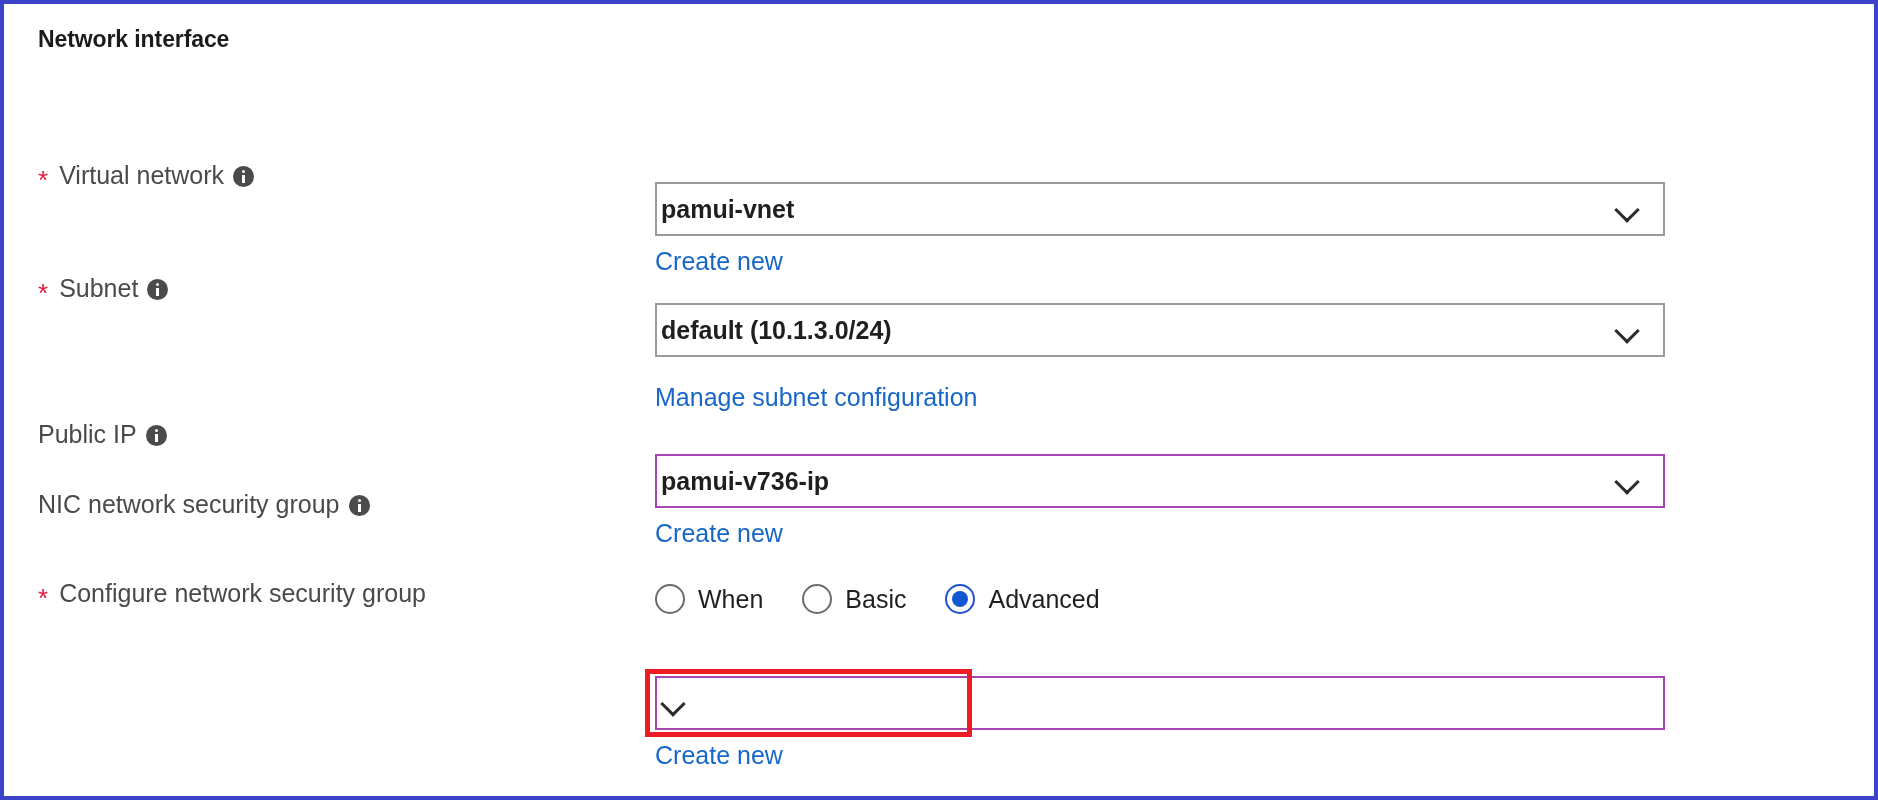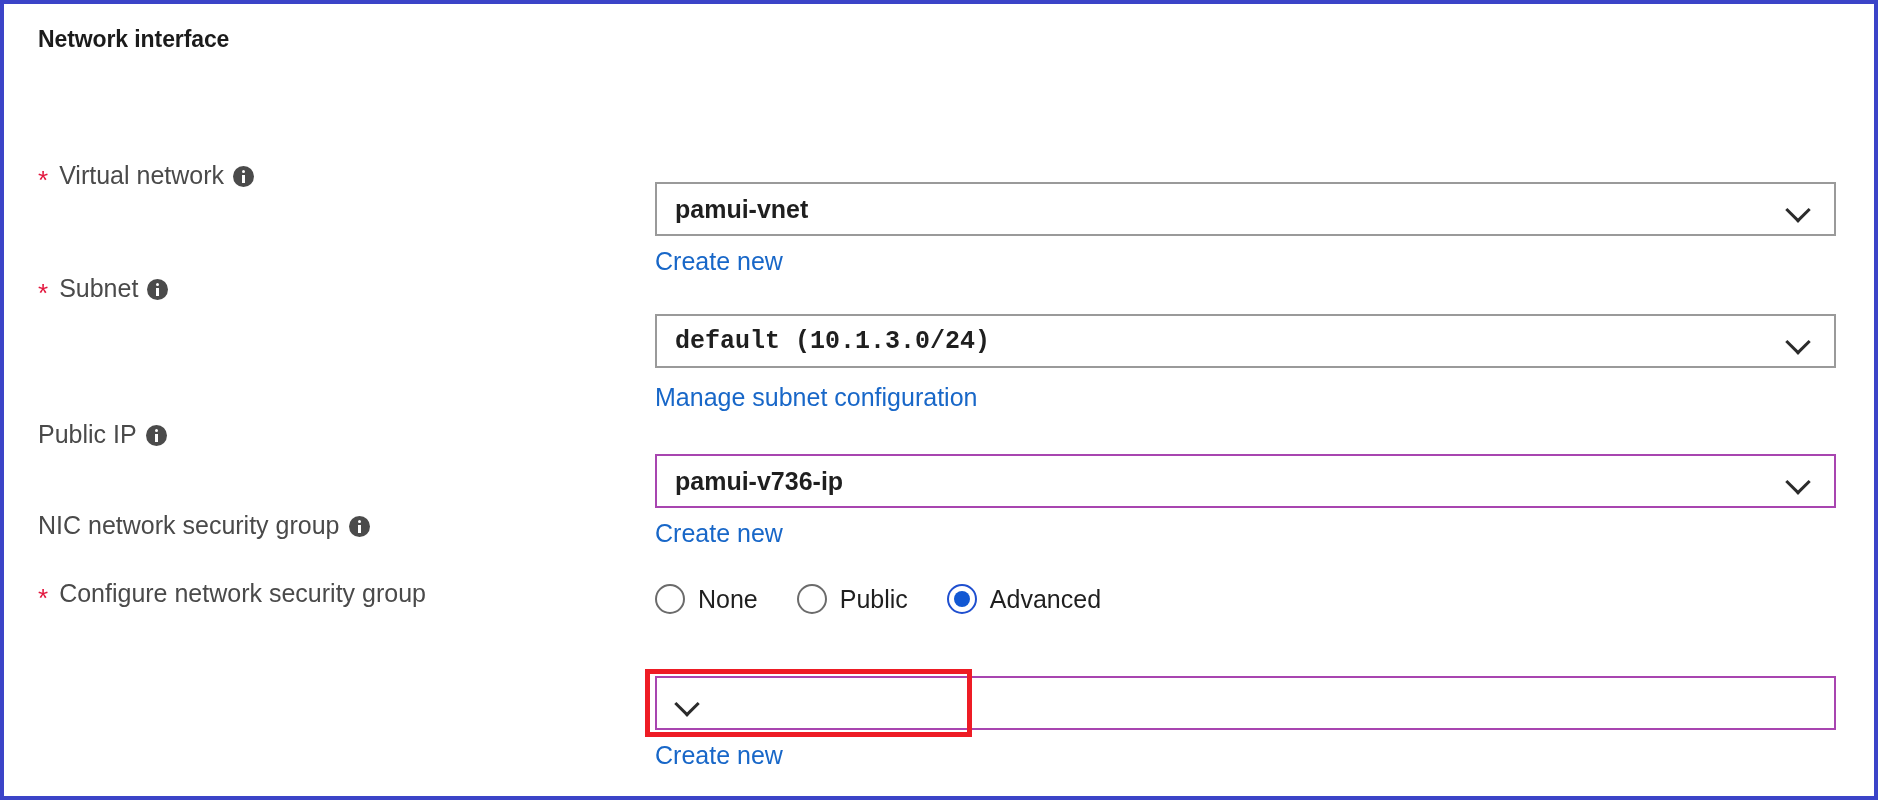--- a/index.html
+++ b/index.html
@@ -101,28 +101,28 @@
     position: absolute;
     left: 9px; top: 9px;
     width: 3px; height: 8px;
     background: #ffffff;
   }
 
   
   .field {
     position: absolute;
     left: 651px;
-    width: 1181px;
+    width: 1010px;
     height: 54px;
     box-sizing: border-box;
     border: 2px solid #9a9a9a;
     background: #ffffff;
     display: flex;
     align-items: center;
-    padding: 0 14px 0 18px;
+    padding: 0 14px 0 4px;
   }
   .field.accent { border-color: #a845b0; }
   .field-value {
     flex: 1 1 auto;
     font-size: 25px;
     font-weight: 700;
     color: #1f1f1f;
     white-space: nowrap;
     overflow: hidden;
   }
@@ -223,52 +223,52 @@
       </div>
       <div class="sublink" style="top:243px;">Create new</div>
     </div>
 
     <div class="row">
       <div class="label" style="top:270px;">
         <span class="req-star">*</span>
         <span class="label-text">Subnet</span>
         <span class="info-icon"></span>
       </div>
-      <div class="field" style="top:310px;font-family:Liberation Mono, monospace;">
+      <div class="field" style="top:299px;">
         <span class="field-value">default (10.1.3.0/24)</span>
         <span class="chevron"></span>
       </div>
       <div class="sublink" style="top:379px;">Manage subnet configuration</div>
     </div>
 
     <div class="row">
       <div class="label" style="top:385px;margin-top:31px;">
         <span class="label-text">Public IP</span>
         <span class="info-icon"></span>
       </div>
       <div class="field accent" style="top:450px;">
         <span class="field-value">pamui-v736-ip</span>
         <span class="chevron"></span>
       </div>
       <div class="sublink" style="top:515px;">Create new</div>
     </div>
 
     <div class="row">
-      <div class="label" style="top:507px;">
+      <div class="label" style="top:486px;">
         <span class="label-text">NIC network security group</span>
         <span class="info-icon"></span>
       </div>
       <div class="radio-group" style="top:580px;">
         <div class="radio-opt">
           <span class="radio-dot"></span>
-          <span class="radio-label">None</span>
+          <span class="radio-label">When</span>
         </div>
         <div class="radio-opt">
           <span class="radio-dot"></span>
-          <span class="radio-label">Public</span>
+          <span class="radio-label">Basic</span>
         </div>
         <div class="radio-opt selected">
           <span class="radio-dot"></span>
           <span class="radio-label">Advanced</span>
         </div>
       </div>
     </div>
 
     <div class="row">
       <div class="label" style="top:575px;">

